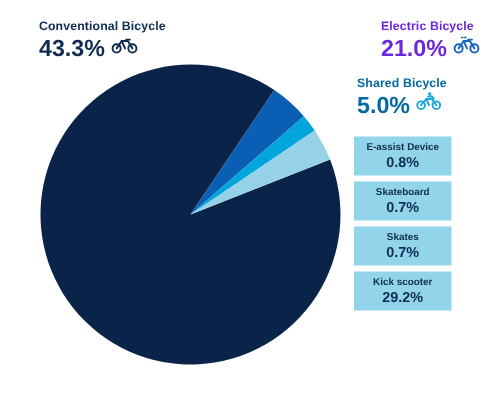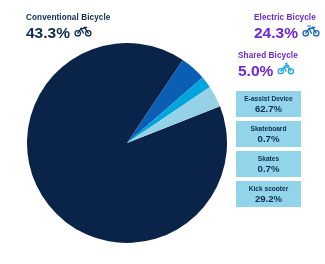--- a/index.html
+++ b/index.html
@@ -30,21 +30,21 @@
   .callout .val{
     font-size:15.5px;
     font-weight:bold;
     line-height:17px;
     white-space:nowrap;
   }
   .callout .ico{display:block;}
 
   #c-conv{left:26px;top:13px;color:#0f2d52;}
   #c-elec{left:238px;top:13px;color:#6d28d9;margin-left:16px;}
-  #c-shar{left:238px;top:51px;color:#6d28d9;}
+  #c-shar{left:238px;top:51px;color:#0369a1;}
 
   
   .pie-wrap{position:absolute;left:26px;top:42px;width:202px;height:202px;}
 
   
   .legend{position:absolute;left:236px;top:91px;width:65px;}
   .lbox{
     background:#92d4e9;
     color:#0f2d52;
     width:65px;
@@ -86,21 +86,21 @@
           <path d="M9.5 4.5 L12.5 11" stroke-linecap="round"></path>
           <path d="M13.5 3.2 L16.8 3.2" stroke-linecap="round"></path>
         </svg>
       </span>
     </div>
   </div>
 
   <div class="callout" id="c-elec">
     <div class="cap">Electric Bicycle</div>
     <div class="valrow">
-      <div class="val">24.3%</div>
+      <div class="val">21.0%</div>
       <span class="ico">
         <svg width="18" height="12" viewBox="0 0 24 16" fill="none" stroke="#1264bd" stroke-width="1.7">
           <circle cx="5" cy="11" r="3.6"></circle>
           <circle cx="19" cy="11" r="3.6"></circle>
           <path d="M5 11 L9.5 4.5 L15 4.5 L19 11" stroke-linejoin="round" stroke-linecap="round" fill="none"></path>
           <path d="M9.5 4.5 L12.5 11" stroke-linecap="round"></path>
           <path d="M13.5 3.2 L16.8 3.2" stroke-linecap="round"></path>
           <path d="M10.2 1.4 L11.6 1.4" stroke-linecap="round" stroke-width="1.4"></path>
           <path d="M7.6 1.4 L8.8 1.4" stroke-linecap="round" stroke-width="1.4"></path>
         </svg>
@@ -134,21 +134,21 @@
           <path d="M 101 101 L 176.56 35.50 A 100 100 0 0 1 183.82 44.95 Z" fill="#00a5dd"></path>
           <path d="M 101 101 L 183.82 44.95 A 100 100 0 0 1 194.04 64.35 Z" fill="#95d2e8"></path>
         </g>
     </svg>
   </div>
 
   <div class="legend">
 
     <div class="lbox">
       <div class="lname">E-assist Device</div>
-      <div class="lval">62.7%</div>
+      <div class="lval">0.8%</div>
     </div>
 
     <div class="lbox">
       <div class="lname">Skateboard</div>
       <div class="lval">0.7%</div>
     </div>
 
     <div class="lbox">
       <div class="lname">Skates</div>
       <div class="lval">0.7%</div>

